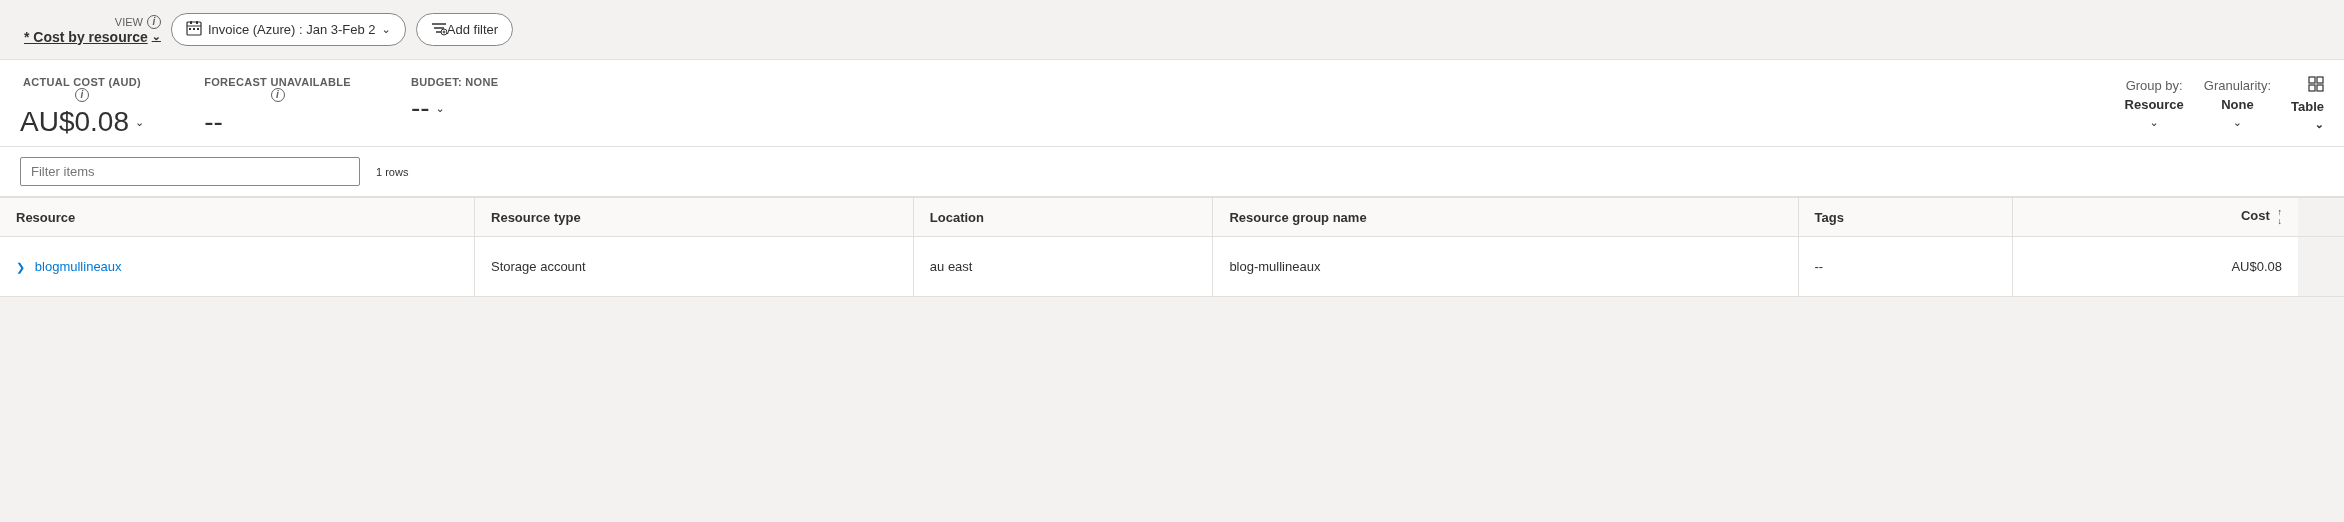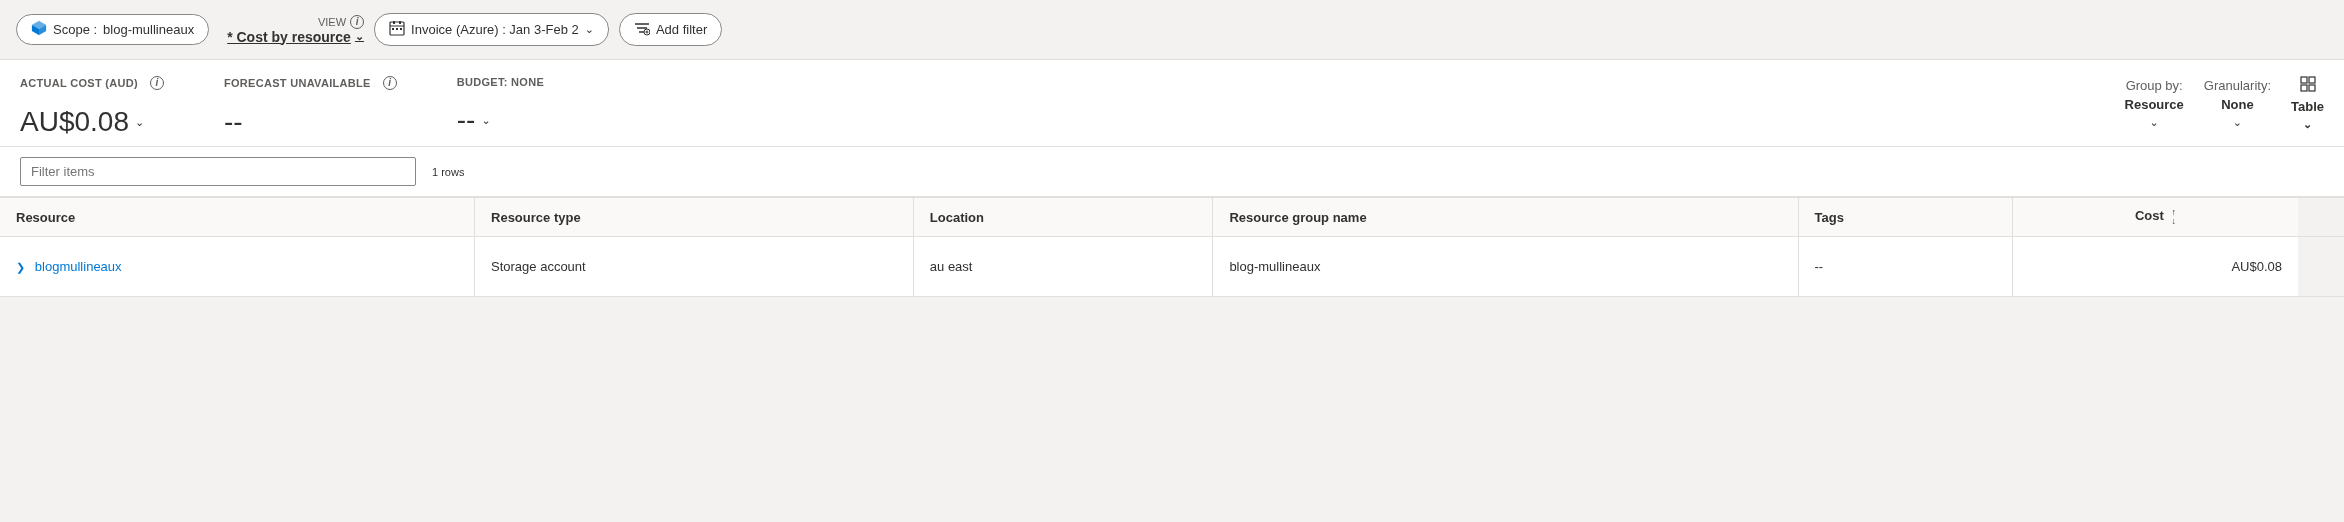--- a/index.html
+++ b/index.html
@@ -71,21 +71,20 @@
       background: #fff;
       cursor: pointer;
       font-size: 13px;
       color: #323130;
       white-space: nowrap;
     }
 
     .add-filter-btn {
       display: flex;
       align-items: center;
-      gap: 6px;
       border: 1px solid #8a8886;
       border-radius: 20px;
       padding: 6px 14px;
       background: #fff;
       cursor: pointer;
       font-size: 13px;
       color: #323130;
       white-space: nowrap;
     }
 
@@ -99,23 +98,24 @@
     }
     .stat-block {
       margin-right: 60px;
     }
     .stat-label {
       font-size: 11px;
       color: #605e5c;
       font-weight: 600;
       display: flex;
       align-items: center;
-      gap: 12px;
-      margin-bottom: 16px;
+      gap: 0;
+      margin-bottom: 4px;
       letter-spacing: 0.3px;
+      flex-direction: column;
     }
     .stat-value {
       font-size: 28px;
       font-weight: 300;
       color: #323130;
       display: flex;
       align-items: center;
       gap: 6px;
     }
     .stat-value.dashes {
@@ -145,21 +145,21 @@
       font-weight: 600;
     }
     .chevron-down {
       font-size: 11px;
       color: #323130;
       cursor: pointer;
     }
 
     .table-view-btn {
       display: flex;
-      align-items: center;
+      align-items: flex-end;
       gap: 4px;
       cursor: pointer;
       font-size: 13px;
       font-weight: 600;
     }
 
     
     .filter-row {
       display: flex;
       align-items: center;
@@ -167,21 +167,21 @@
       padding: 10px 20px;
       background: #fff;
       border-bottom: 1px solid #e1dfdd;
     }
     .filter-input {
       border: 1px solid #8a8886;
       border-radius: 2px;
       padding: 6px 10px;
       font-size: 13px;
       color: #a19f9d;
-      width: 396px;
+      width: 340px;
       outline: none;
     }
     .rows-count {
       font-size: 11px;
       color: #323130;
     }
 
     
     .table-wrapper {
       background: #fff;
@@ -199,21 +199,21 @@
     }
     thead th {
       padding: 10px 16px;
       font-weight: 600;
       color: #323130;
       text-align: left;
       font-size: 13px;
       white-space: nowrap;
     }
     thead th.right {
-      text-align: center;
+      text-align: right;
     }
     thead th .sort-icons {
       display: inline-flex;
       flex-direction: column;
       margin-left: 4px;
       font-size: 9px;
       line-height: 1;
       vertical-align: middle;
       gap: 0;
     }
@@ -266,32 +266,20 @@
       cursor: pointer;
       margin-right: 6px;
       font-size: 11px;
     }
   </style>
 </head>
 <body>
 
 <div class="toolbar">
 
-  <button class="scope-btn">
-    <span>
-      <svg width="16" height="16" viewBox="0 0 16 16" fill="none">
-        <polygon points="8,1 15,5 15,11 8,15 1,11 1,5" fill="#0078d4" opacity="0.2" stroke="#0078d4" stroke-width="1"></polygon>
-        <polygon points="8,1 15,5 8,9 1,5" fill="#0078d4" opacity="0.5"></polygon>
-        <polygon points="8,9 15,5 15,11 8,15" fill="#0078d4" opacity="0.8"></polygon>
-        <polygon points="8,9 1,5 1,11 8,15" fill="#0078d4"></polygon>
-      </svg>
-    </span>
-    <span>Scope :</span>
-    <span>blog-mullineaux</span>
-  </button>
 
   <div class="view-block">
     <div class="view-label">
       <span>VIEW</span>
       <span class="info-icon">i</span>
     </div>
     <div class="view-value">
       <span>* Cost by resource</span>
       <span class="chevron-down">⌄</span>
     </div>

